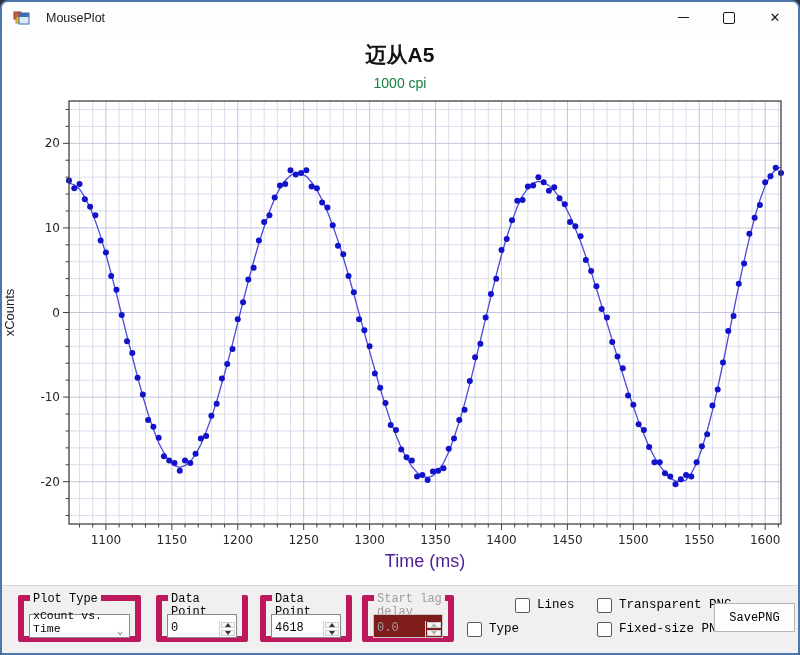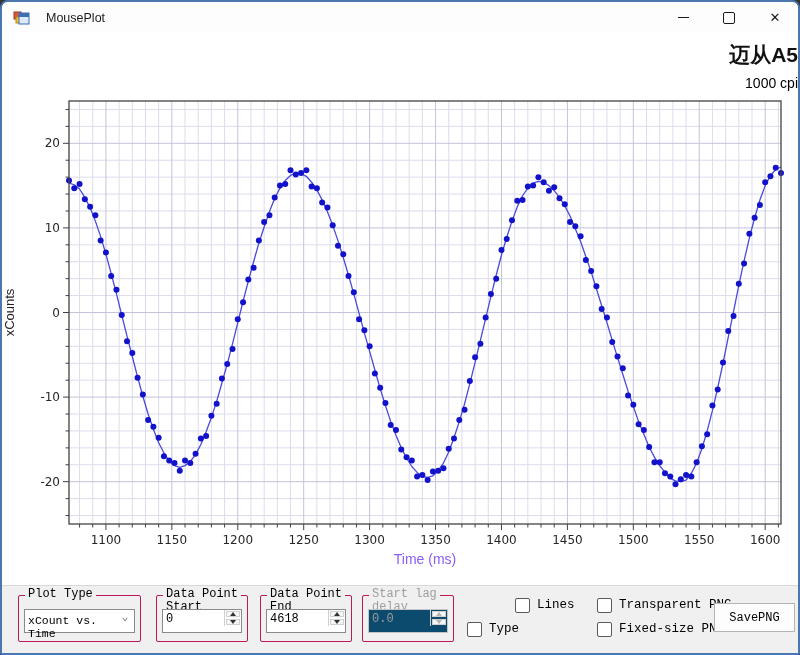--- a/index.html
+++ b/index.html
@@ -11,41 +11,41 @@
     display:flex;align-items:center;}
   .app-icon{width:17px;height:16px;margin-left:11px;flex:0 0 auto;}
   .title-text{margin-left:16px;font-size:12.5px;color:#1b1b1b;}
   .winbtns{margin-left:auto;display:flex;height:100%;}
   .winbtn{width:46px;height:100%;display:flex;align-items:center;justify-content:center;color:#1a1a1a;}
   .glyph-min{width:11px;height:0;border-top:1px solid #1a1a1a;display:block;}
   .glyph-max{width:10px;height:10px;border:1.1px solid #1a1a1a;border-radius:2px;display:block;}
   .glyph-close{font-size:13px;line-height:1;}
   
   .figure{position:absolute;top:31px;left:0;right:0;bottom:67px;background:#fff;}
-  .fig-title{position:absolute;top:8px;left:0;width:100%;text-align:right;
+  .fig-title{position:absolute;top:8px;left:0;width:100%;text-align:center;
     font-size:21px;font-weight:bold;color:#111;}
-  .fig-subtitle{position:absolute;top:42px;left:0;width:100%;text-align:right;
-    font-size:14px;color:#000000;}
+  .fig-subtitle{position:absolute;top:42px;left:0;width:100%;text-align:center;
+    font-size:14px;color:#15803d;}
   .fig-ylabel{position:absolute;left:-28px;top:272px;width:70px;text-align:center;
     font-size:13px;color:#222;transform:rotate(-90deg);}
   .fig-xlabel{position:absolute;left:67px;width:712px;top:518px;text-align:center;
-    font-size:14px;color:#8b5cf6;}
+    font-size:18px;color:#4c1d95;}
   svg{position:absolute;inset:0;}
   svg text{font-family:"DejaVu Sans","Liberation Sans",sans-serif;font-size:12px;fill:#262626;}
   
   .panel{position:absolute;left:0;right:0;bottom:0;height:67px;background:#f0f0f0;
     border-top:1px solid #d8d8d8;font-family:"Liberation Mono",monospace;}
-  .groupbox{position:absolute;top:9px;height:47px;border:1px solid #be185d;
+  .groupbox{position:absolute;top:9px;height:47px;border:6px solid #be185d;
     border-radius:2px;box-sizing:border-box;text-decoration:underline;}
   .gb-label{position:absolute;top:-8px;left:6px;background:#f0f0f0;padding:0 3px;
     font-size:12px;line-height:13px;color:#000;white-space:pre-line;}
   .gb-label.disabled{color:#9d9d9d;}
   .gb-field{position:absolute;left:5px;right:5px;top:13px;height:24px;background:#fff;
-    border:1px solid #8a8a8a;box-sizing:border-box;display:flex;align-items:flex-start;}
-  .gb-field.disabled{background:#0c4a6e;border-color:#c6c6c6;}
+    border:1px solid #8a8a8a;box-sizing:border-box;display:flex;align-items:flex-end;}
+  .gb-field.disabled{background:#7f1d1d;border-color:#c6c6c6;}
   .field-text{flex:1;font-family:"Liberation Mono",monospace;font-size:12px;color:#000;
     border:none;outline:none;background:transparent;padding:2px 3px;min-width:0;}
   .gb-field.disabled .field-text{color:#9d9d9d;}
   .combo-chevron{width:18px;display:flex;align-items:center;justify-content:center;
     color:#6d6d6d;font-size:11px;}
   .spinner{width:16px;display:flex;flex-direction:column;border-left:1px solid #cfcfcf;}
   .spin-btn{flex:1;background:#f6f6f6;border:1px solid #d0d0d0;margin:1px;
     display:flex;align-items:center;justify-content:center;padding:0;}
   .arrow-up{width:0;height:0;border-left:3px solid transparent;border-right:3px solid transparent;
     border-bottom:4px solid #333;}

